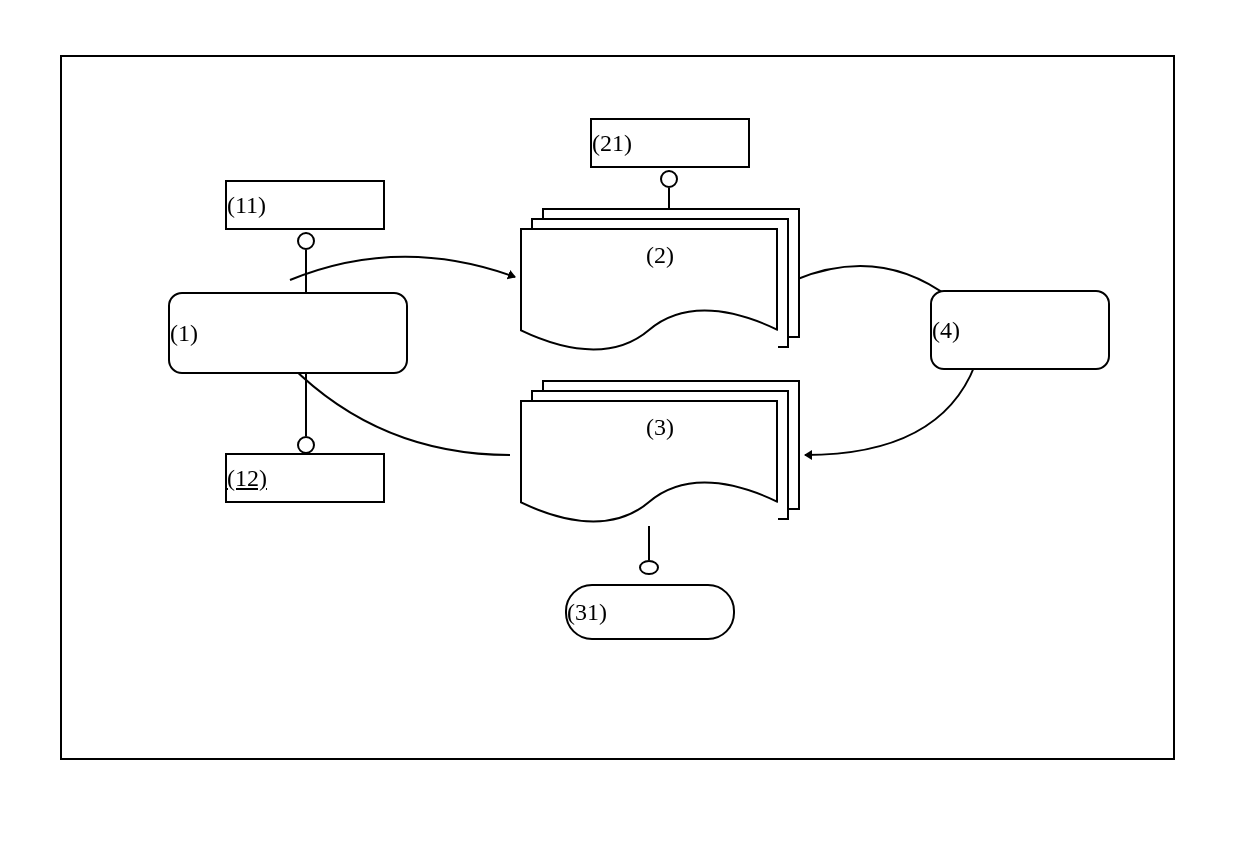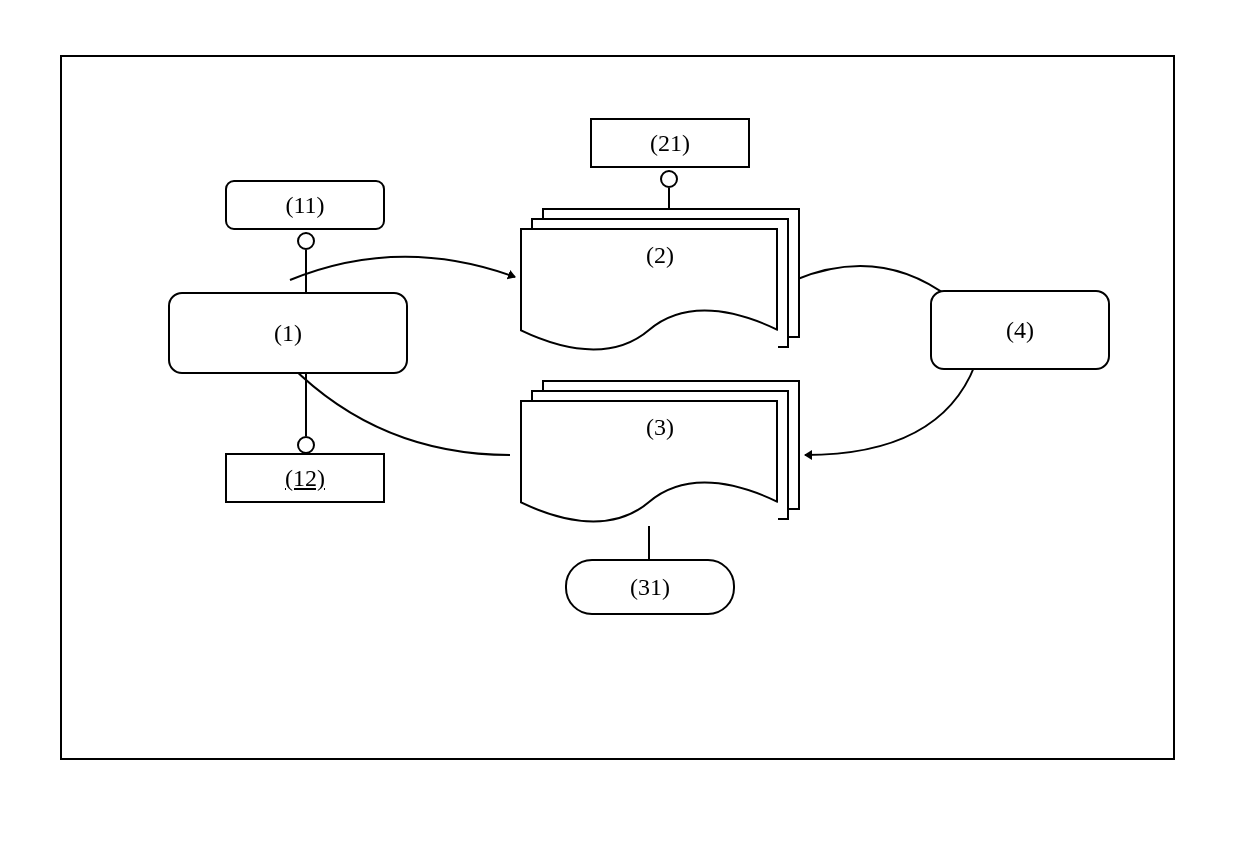--- a/index.html
+++ b/index.html
@@ -32,21 +32,21 @@
     height: 705px;
     pointer-events: none;
   }
   .rect-box {
     position: absolute;
     border: 2px solid #000;
     background: #fff;
     box-sizing: border-box;
     display: flex;
     align-items: center;
-    justify-content: center;
+    justify-content: flex-start;
   }
   .rounded {
     border-radius: 14px;
   }
   
   .doc-stack {
     position: absolute;
   }
   .doc-layer {
     position: absolute;
@@ -97,21 +97,21 @@
 
     <path d="M 230 225 Q 340 180 455 222" fill="none" stroke="#000" stroke-width="2" marker-end="url(#arrowhead)"></path>
 
     <path d="M 735 225 Q 820 190 890 243" fill="none" stroke="#000" stroke-width="2" marker-end="url(#arrowhead)"></path>
 
     <path d="M 915 310 Q 880 400 745 400" fill="none" stroke="#000" stroke-width="2" marker-end="url(#arrowhead)"></path>
 
     <path d="M 450 400 Q 320 400 230 310" fill="none" stroke="#000" stroke-width="2" marker-end="url(#arrowhead)"></path>
   </svg>
 
-  <div class="rect-box" style="left:225px; top:180px; width:160px; height:50px;border-radius:9px;">
+  <div class="rect-box" style="left:225px; top:180px; width:160px; height:50px;">
     <span>(11)</span>
   </div>
 
   <div class="lolli" style="left:297px; top:232px; width:18px; height:18px;"></div>
   <div class="stick" style="left:305px; top:250px; width:2px; height:42px;"></div>
 
   <div class="rect-box rounded" style="left:168px; top:292px; width:240px; height:82px;">
     <span>(1)</span>
   </div>
 
@@ -156,17 +156,17 @@
       </svg>
     </div>
     <div class="doc-label" style="top:34px;">
       <span>(3)</span>
     </div>
   </div>
 
   <div class="stick" style="left:648px; top:526px; width:2px; height:34px;"></div>
   <div class="lolli" style="left:639px; top:560px; width:20px; height:15px; border-radius:50%/50%;"></div>
 
-  <div class="rect-box" style="left:565px; top:559px; width:170px; height:56px;border-radius:27px;">
+  <div class="rect-box" style="left:565px; top:584px; width:170px; height:56px;border-radius:27px;">
     <span>(31)</span>
   </div>
 
 </div>
 
 </body></html>

